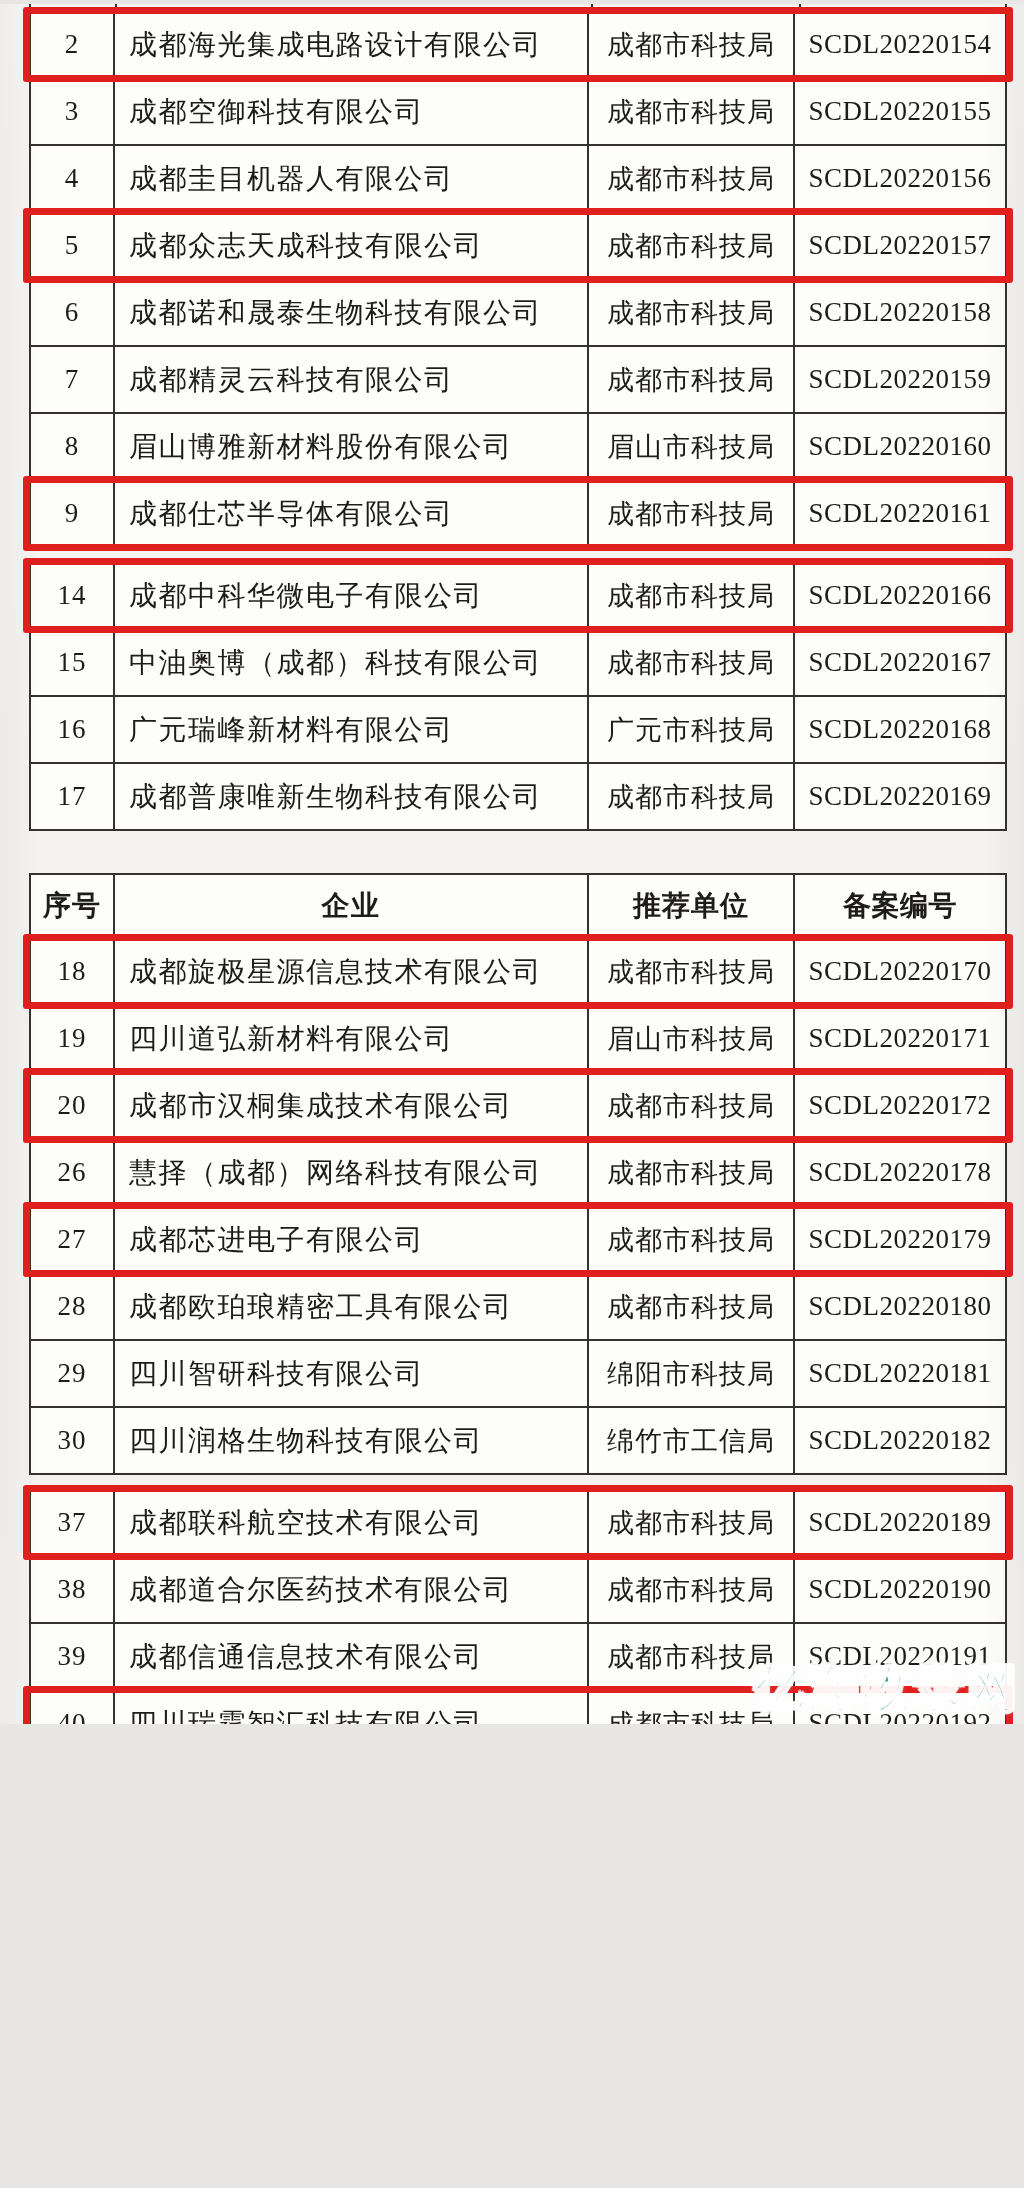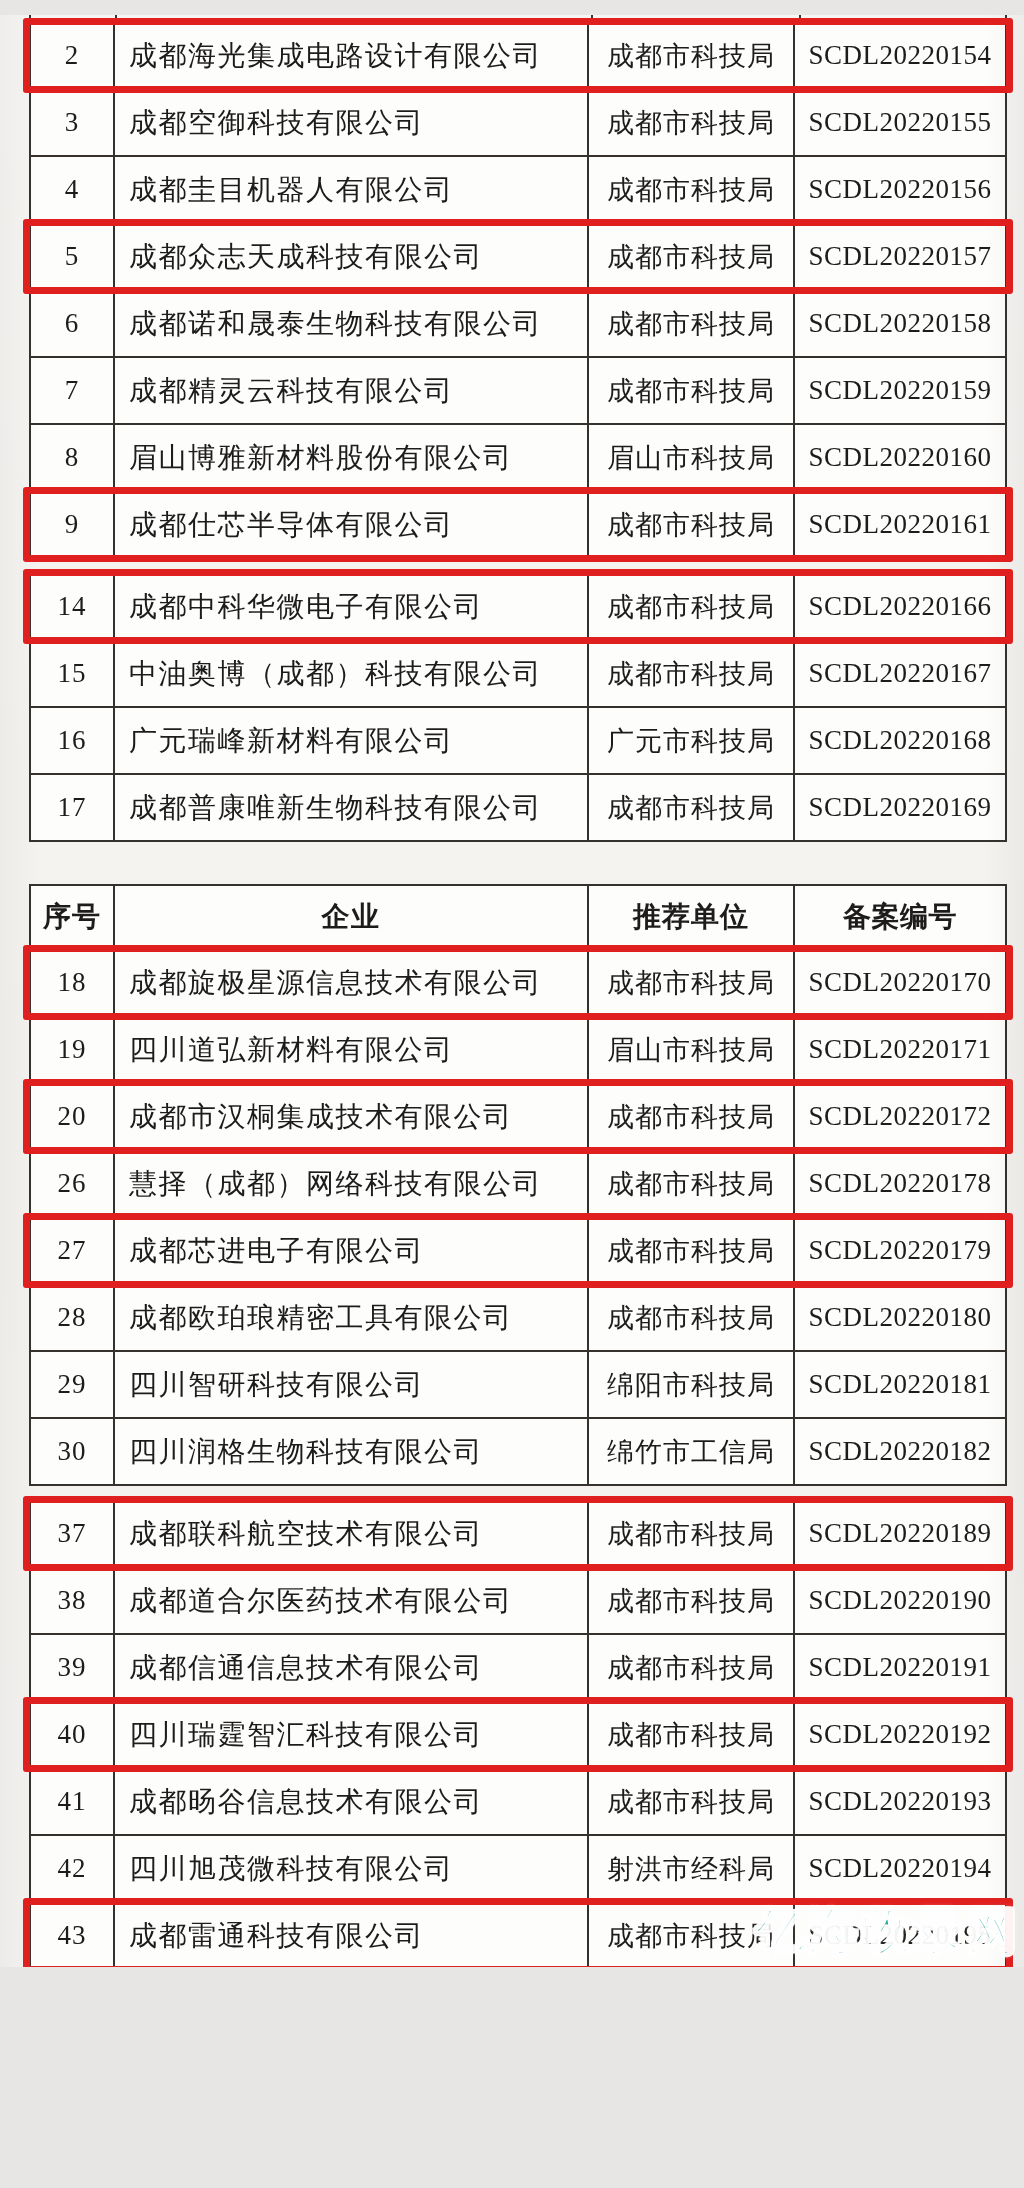--- a/index.html
+++ b/index.html
@@ -1,19 +1,19 @@
 <!DOCTYPE html>
 <html style="--red: #e01f1f;"><head>
 <meta charset="utf-8">
 <style>
   html,body{margin:0;padding:0;background:#e7e6e4;}
   .page{
     position:relative;
-    width:1024px;height:1952px;
-    margin:15px auto;
+    width:1024px;height:1720px;
+    margin:4px auto;
     background:linear-gradient(180deg,#f6f5f3 0%,#f3f2ef 55%,#f4f3f1 100%);
     overflow:hidden;
     font-family:"Liberation Serif","DejaVu Serif",serif;
     color:#1d1c1a;
   }
   .content{position:absolute;left:29px;top:0;width:978px;}
   
   .sliver{position:relative;height:6px;width:978px;}
   .sliver .tick{position:absolute;top:0;width:2px;height:6px;background:#3a3733;}
   

